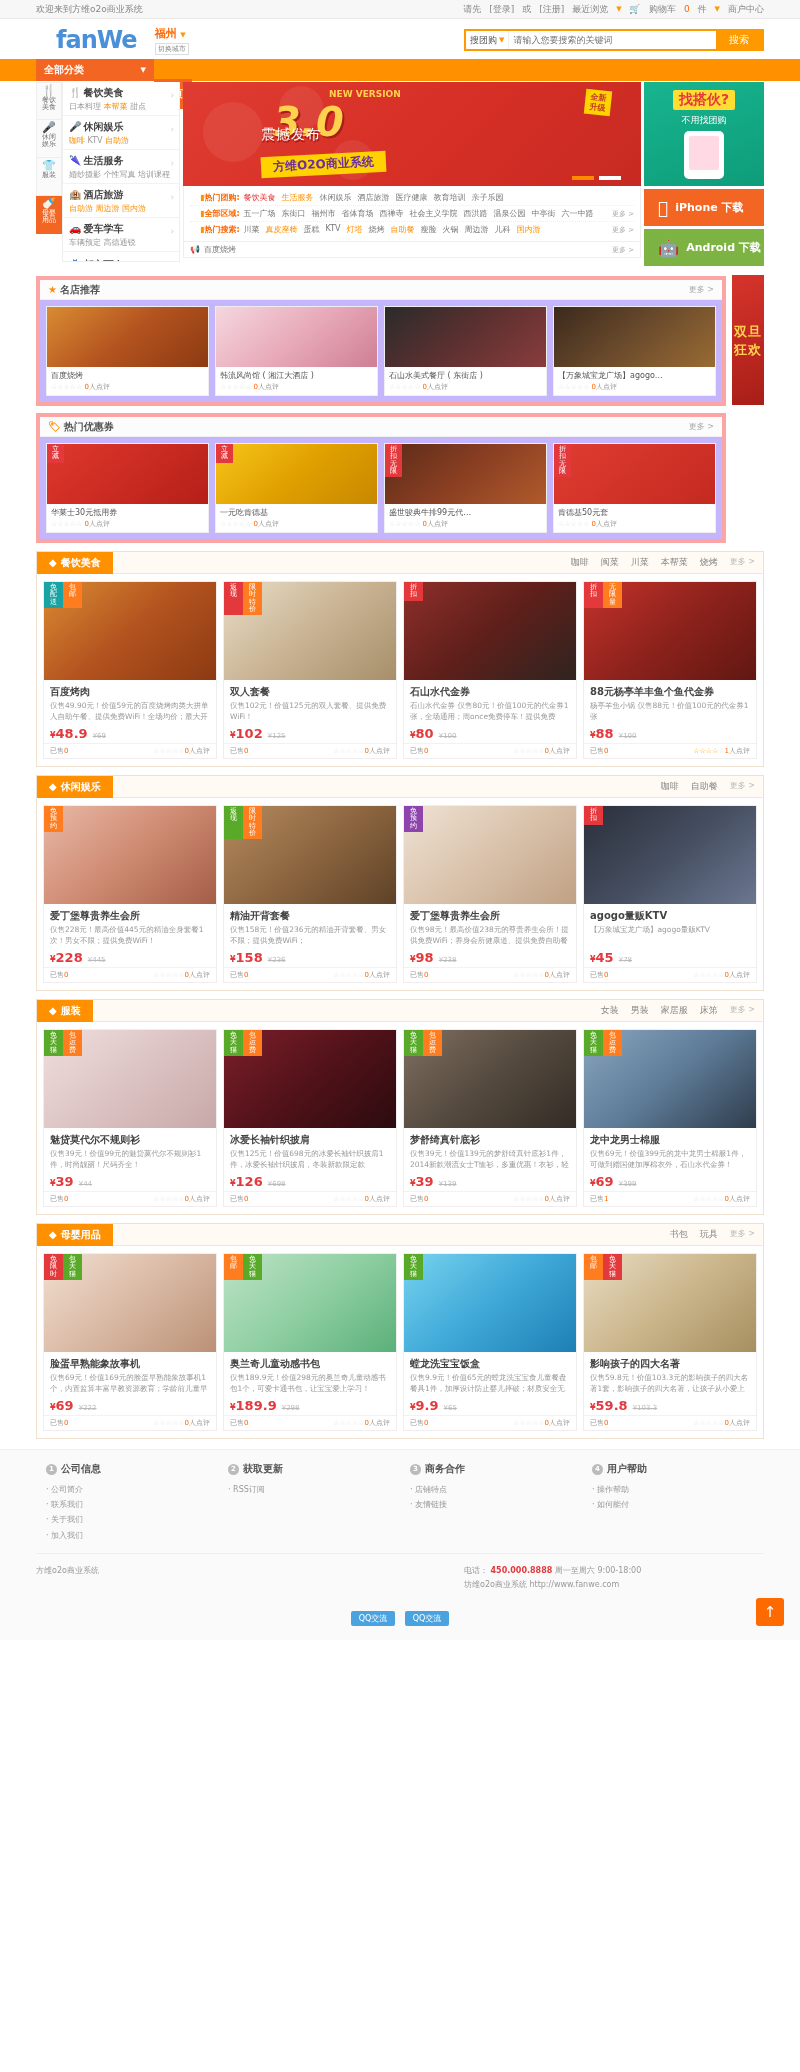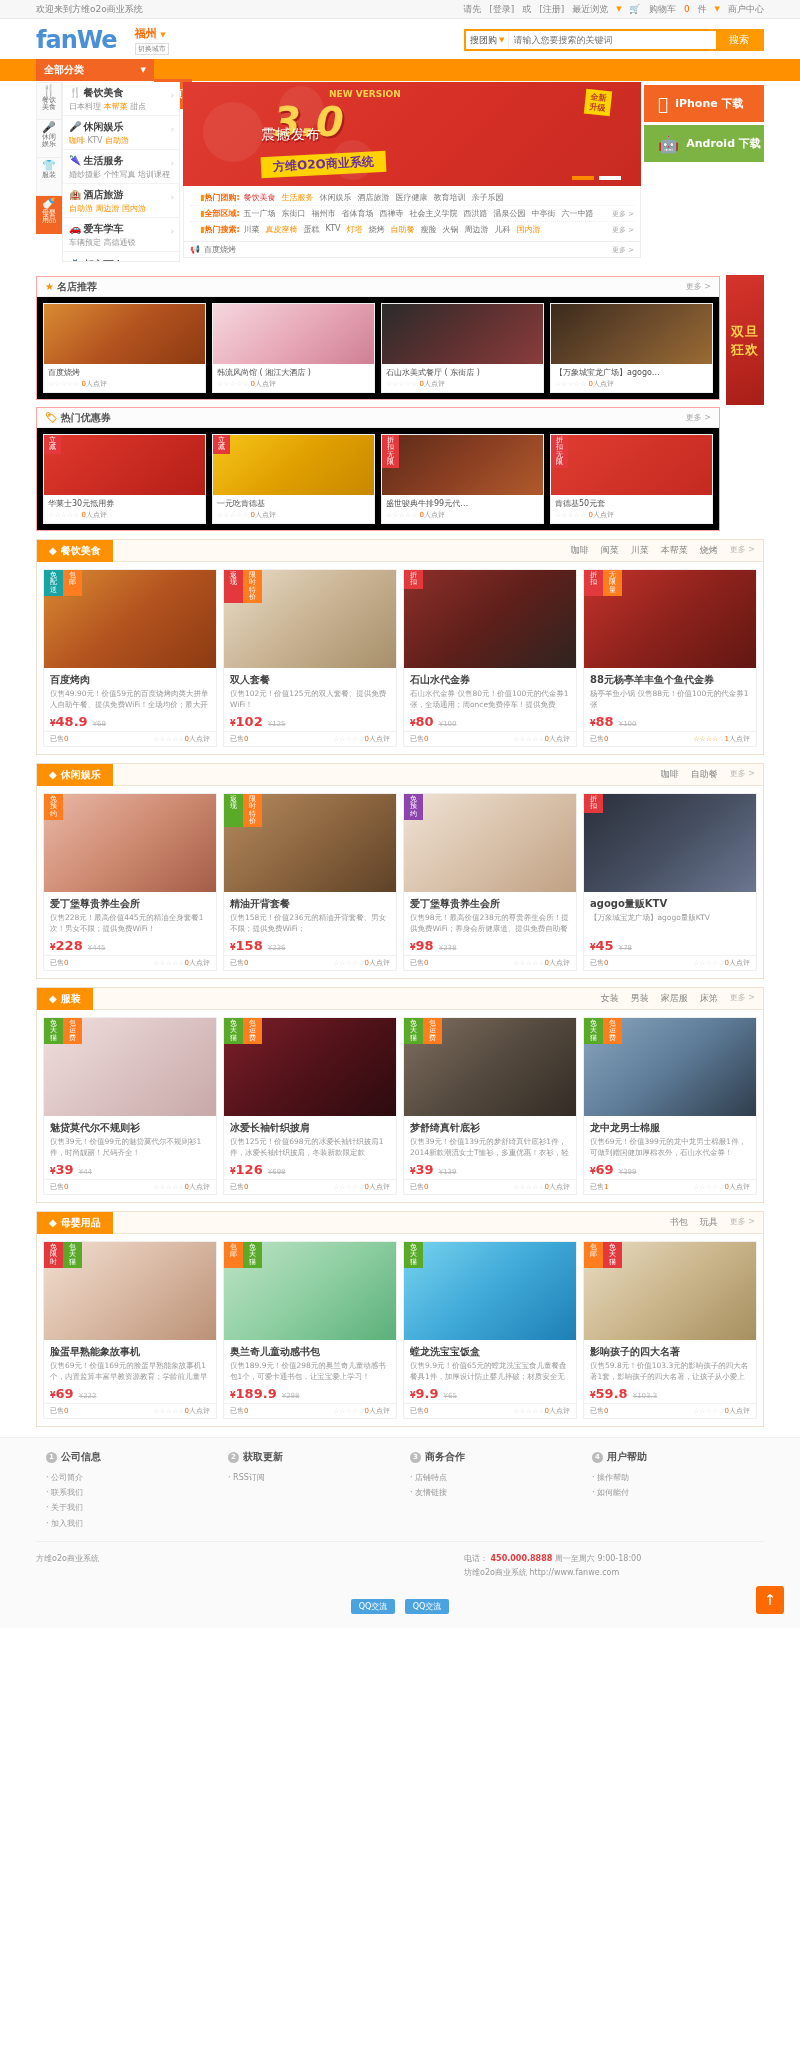--- a/index.html
+++ b/index.html
@@ -25,21 +25,21 @@
   .lnk { color: #888; }
   .lnk.org { color: #ff6700; }
   .cart-ico { color: #ff6700; }
   .caret { font-size: 7px; color: #ff9900; }
 
   
   .header { height: 40px; }
   .header .inner { display: flex; align-items: center; height: 40px; padding-top:2px;}
   .logo {
     font-size: 24px; font-weight: bold; color: #4a90d9;
-    letter-spacing: -1px; font-family: "DejaVu Sans", sans-serif;
+    letter-spacing: -1px; margin-left: 20px; font-family: "DejaVu Sans", sans-serif;
   }
   .city { margin-left: 18px; }
   .city .name { color: #ff6700; font-size: 11px; font-weight: bold; }
   .city .sw {
     display: inline-block; border: 1px solid #ddd; background: #fff;
     font-size: 7px; padding: 0 2px; color: #888; margin-top: 1px;
   }
   .searchbox {
     margin-left: auto; display: flex; height: 22px;
     border: 2px solid #ff9900; width: 300px;
@@ -164,21 +164,21 @@
   }
   .dlbtn {
     height: 37px; margin-top: 3px; background: #f26522; color: #fff;
     display: flex; align-items: center; gap: 7px; padding-left: 14px;
     font-size: 11px; font-weight: bold;
   }
   .dlbtn.green { background: #7cb342; }
   .dlbtn .gl { font-size: 17px; }
 
   
-  .panel { border: 1px solid #fca5a5; background: #000000; margin-top: 7px; }
+  .panel { border: 4px solid #fca5a5; background: #c4b5fd; margin-top: 7px; }
   .panel-head {
     height: 20px; display: flex; align-items: center; padding: 0 8px;
     border-bottom: 1px solid #f0f0f0; background: #fcfcfc;
   }
   .panel-head .ph-t { font-size: 10px; font-weight: bold; color: #555; }
   .panel-head .ph-t .ic { color: #ff9000; margin-right: 3px; }
   .panel-head .ph-m { margin-left: auto; color: #aaa; font-size: 8px; }
 
   .shop-row { display: flex; padding: 6px; gap: 6px; }
   .shop-card { width: 163px; border: 1px solid #eee; background: #fff; }
@@ -460,20 +460,25 @@
           </div>
 
         <div class="marquee">
           <span class="horn">📢</span>
           <span>百度烧烤</span>
           <span class="m">更多 &gt;</span>
         </div>
       </div>
 
       <div class="heroright">
+        <div class="promo-top">
+          <div class="t1">找搭伙?</div>
+          <div class="t2">不用找团购</div>
+          <div class="ph"></div>
+        </div>
         <div class="dlbtn">
           <span class="gl"></span>
           <span>iPhone 下载</span>
         </div>
         <div class="dlbtn green">
           <span class="gl">🤖</span>
           <span>Android 下载</span>
         </div>
       </div>
     </div>

